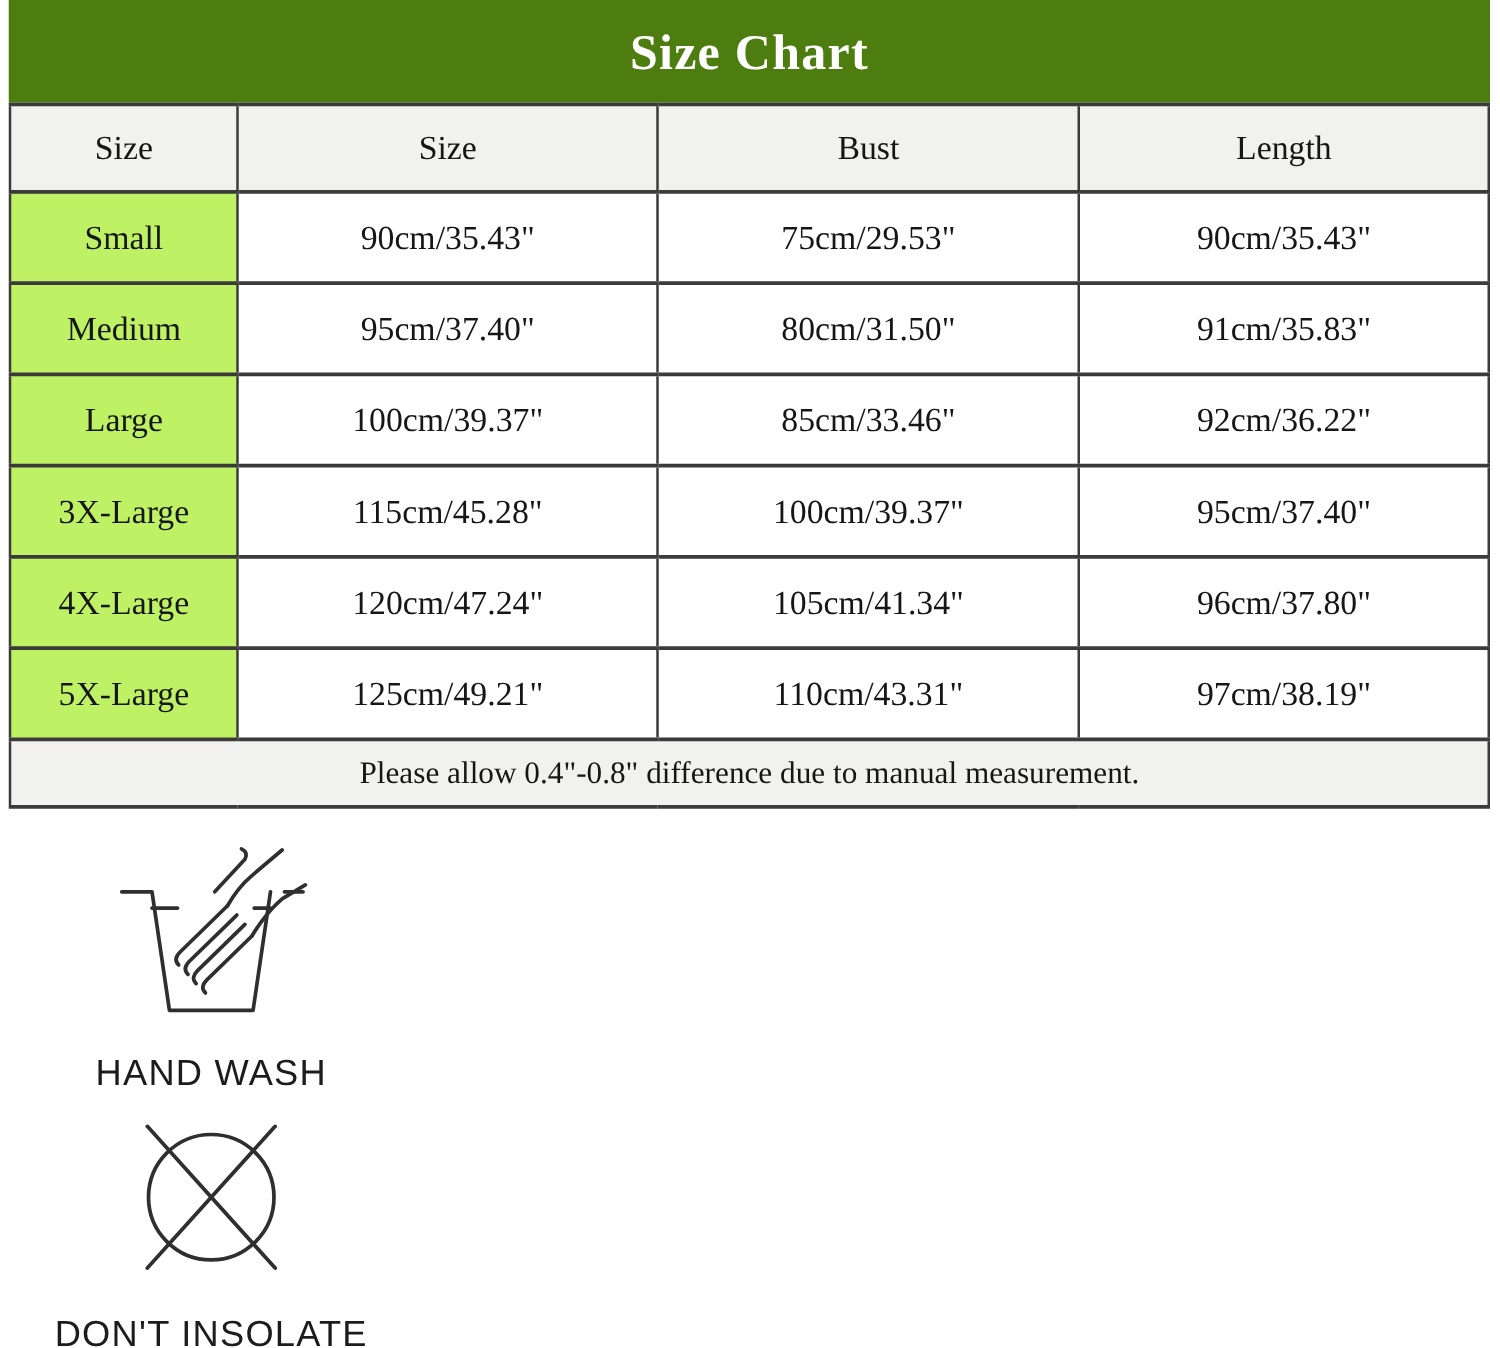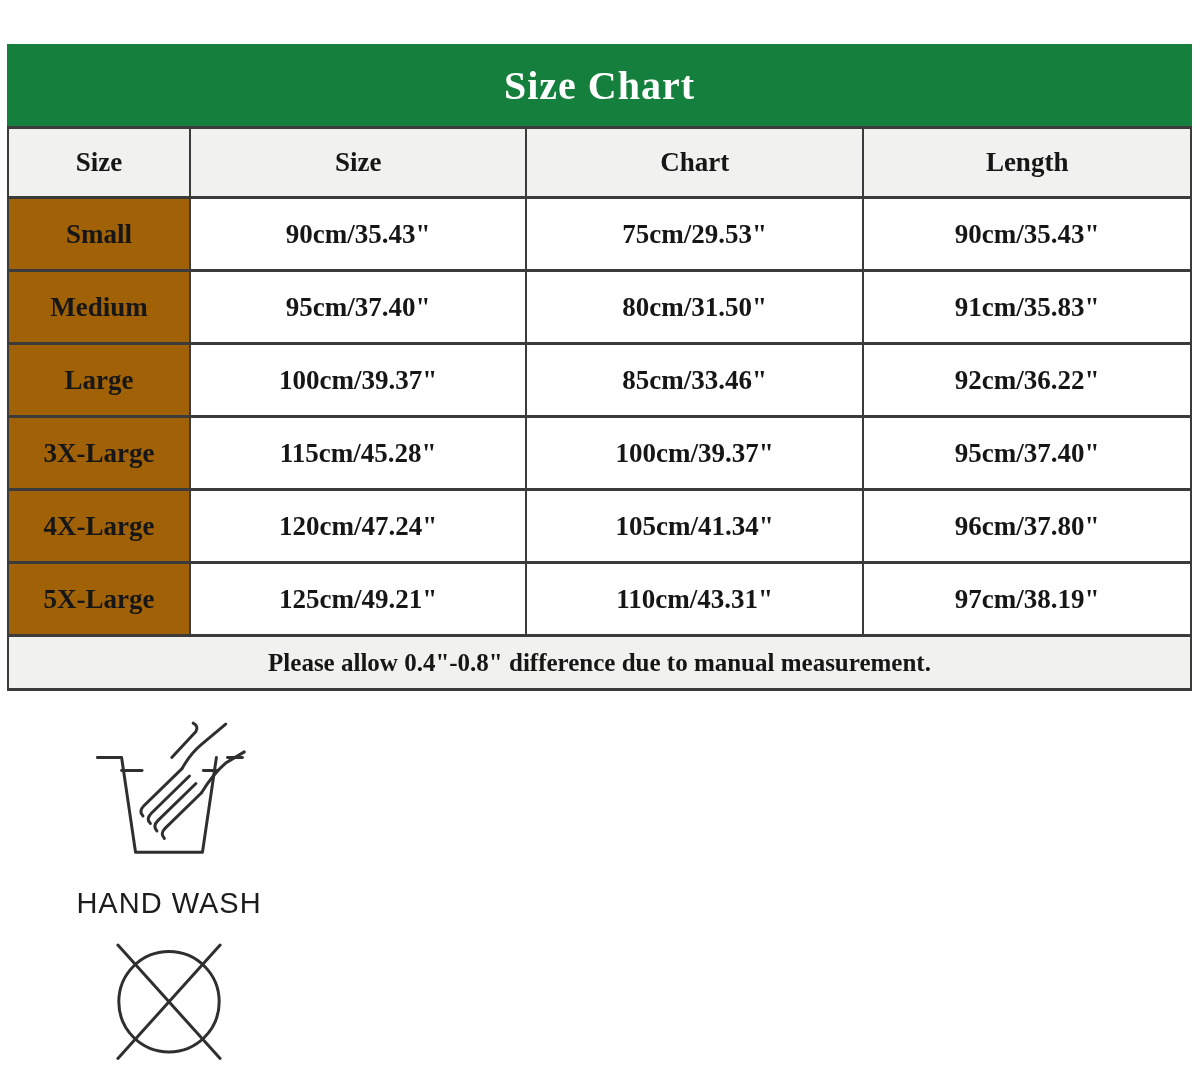--- a/index.html
+++ b/index.html
@@ -11,52 +11,51 @@
     width: 1200px;
     height: 1078px;
     font-family: "Liberation Serif", serif;
     color: #161616;
     overflow: hidden;
   }
   .chart-wrap {
     margin: 0 8px 0 7px;
   }
   .title-bar {
-    background: #15803d;
+    background: #4d7c0f;
     color: #ffffff;
     height: 82px;
     display: flex;
     align-items: center;
     justify-content: center;
     font-size: 40px;
     font-weight: bold;
     letter-spacing: 1px;
-    margin-top: 44px;
   }
   table.size-table {
     width: 100%;
     border-collapse: collapse;
     table-layout: fixed;
   }
   .size-table th, .size-table td {
     border-left: 2px solid #3b3b3b;
     border-right: 2px solid #3b3b3b;
     border-top: 3px solid #3b3b3b;
     border-bottom: 3px solid #3b3b3b;
     text-align: center;
     vertical-align: middle;
     font-size: 27px;
-    font-weight: bold;
+    font-weight: normal;
     padding: 0;
   }
   .size-table thead tr { height: 70px; }
   .size-table tbody tr { height: 73px; }
   .size-table tfoot tr { height: 54px; }
   .size-table thead th { background: #f1f1ef; }
-  .size-table tbody th { background: #a16207; }
+  .size-table tbody th { background: #bef264; }
   .size-table tbody td { background: #ffffff; }
   .size-table tfoot td {
     background: #f1f1ef;
     font-size: 25px;
   }
   .care-row {
     display: flex;
     justify-content: space-between;
     padding: 20px 28px 0 28px;
     flex-direction: column;
@@ -98,21 +97,21 @@
     <colgroup>
       <col style="width:15.4%">
       <col style="width:28.4%">
       <col style="width:28.5%">
       <col style="width:27.7%">
     </colgroup>
     <thead>
       <tr>
         <th>Size</th>
         <th>Size</th>
-        <th>Chart</th>
+        <th>Bust</th>
         <th>Length</th>
       </tr>
     </thead>
     <tbody>
         <tr>
           <th>Small</th>
           <td>90cm/35.43"</td>
           <td>75cm/29.53"</td>
           <td>90cm/35.43"</td>
         </tr>

